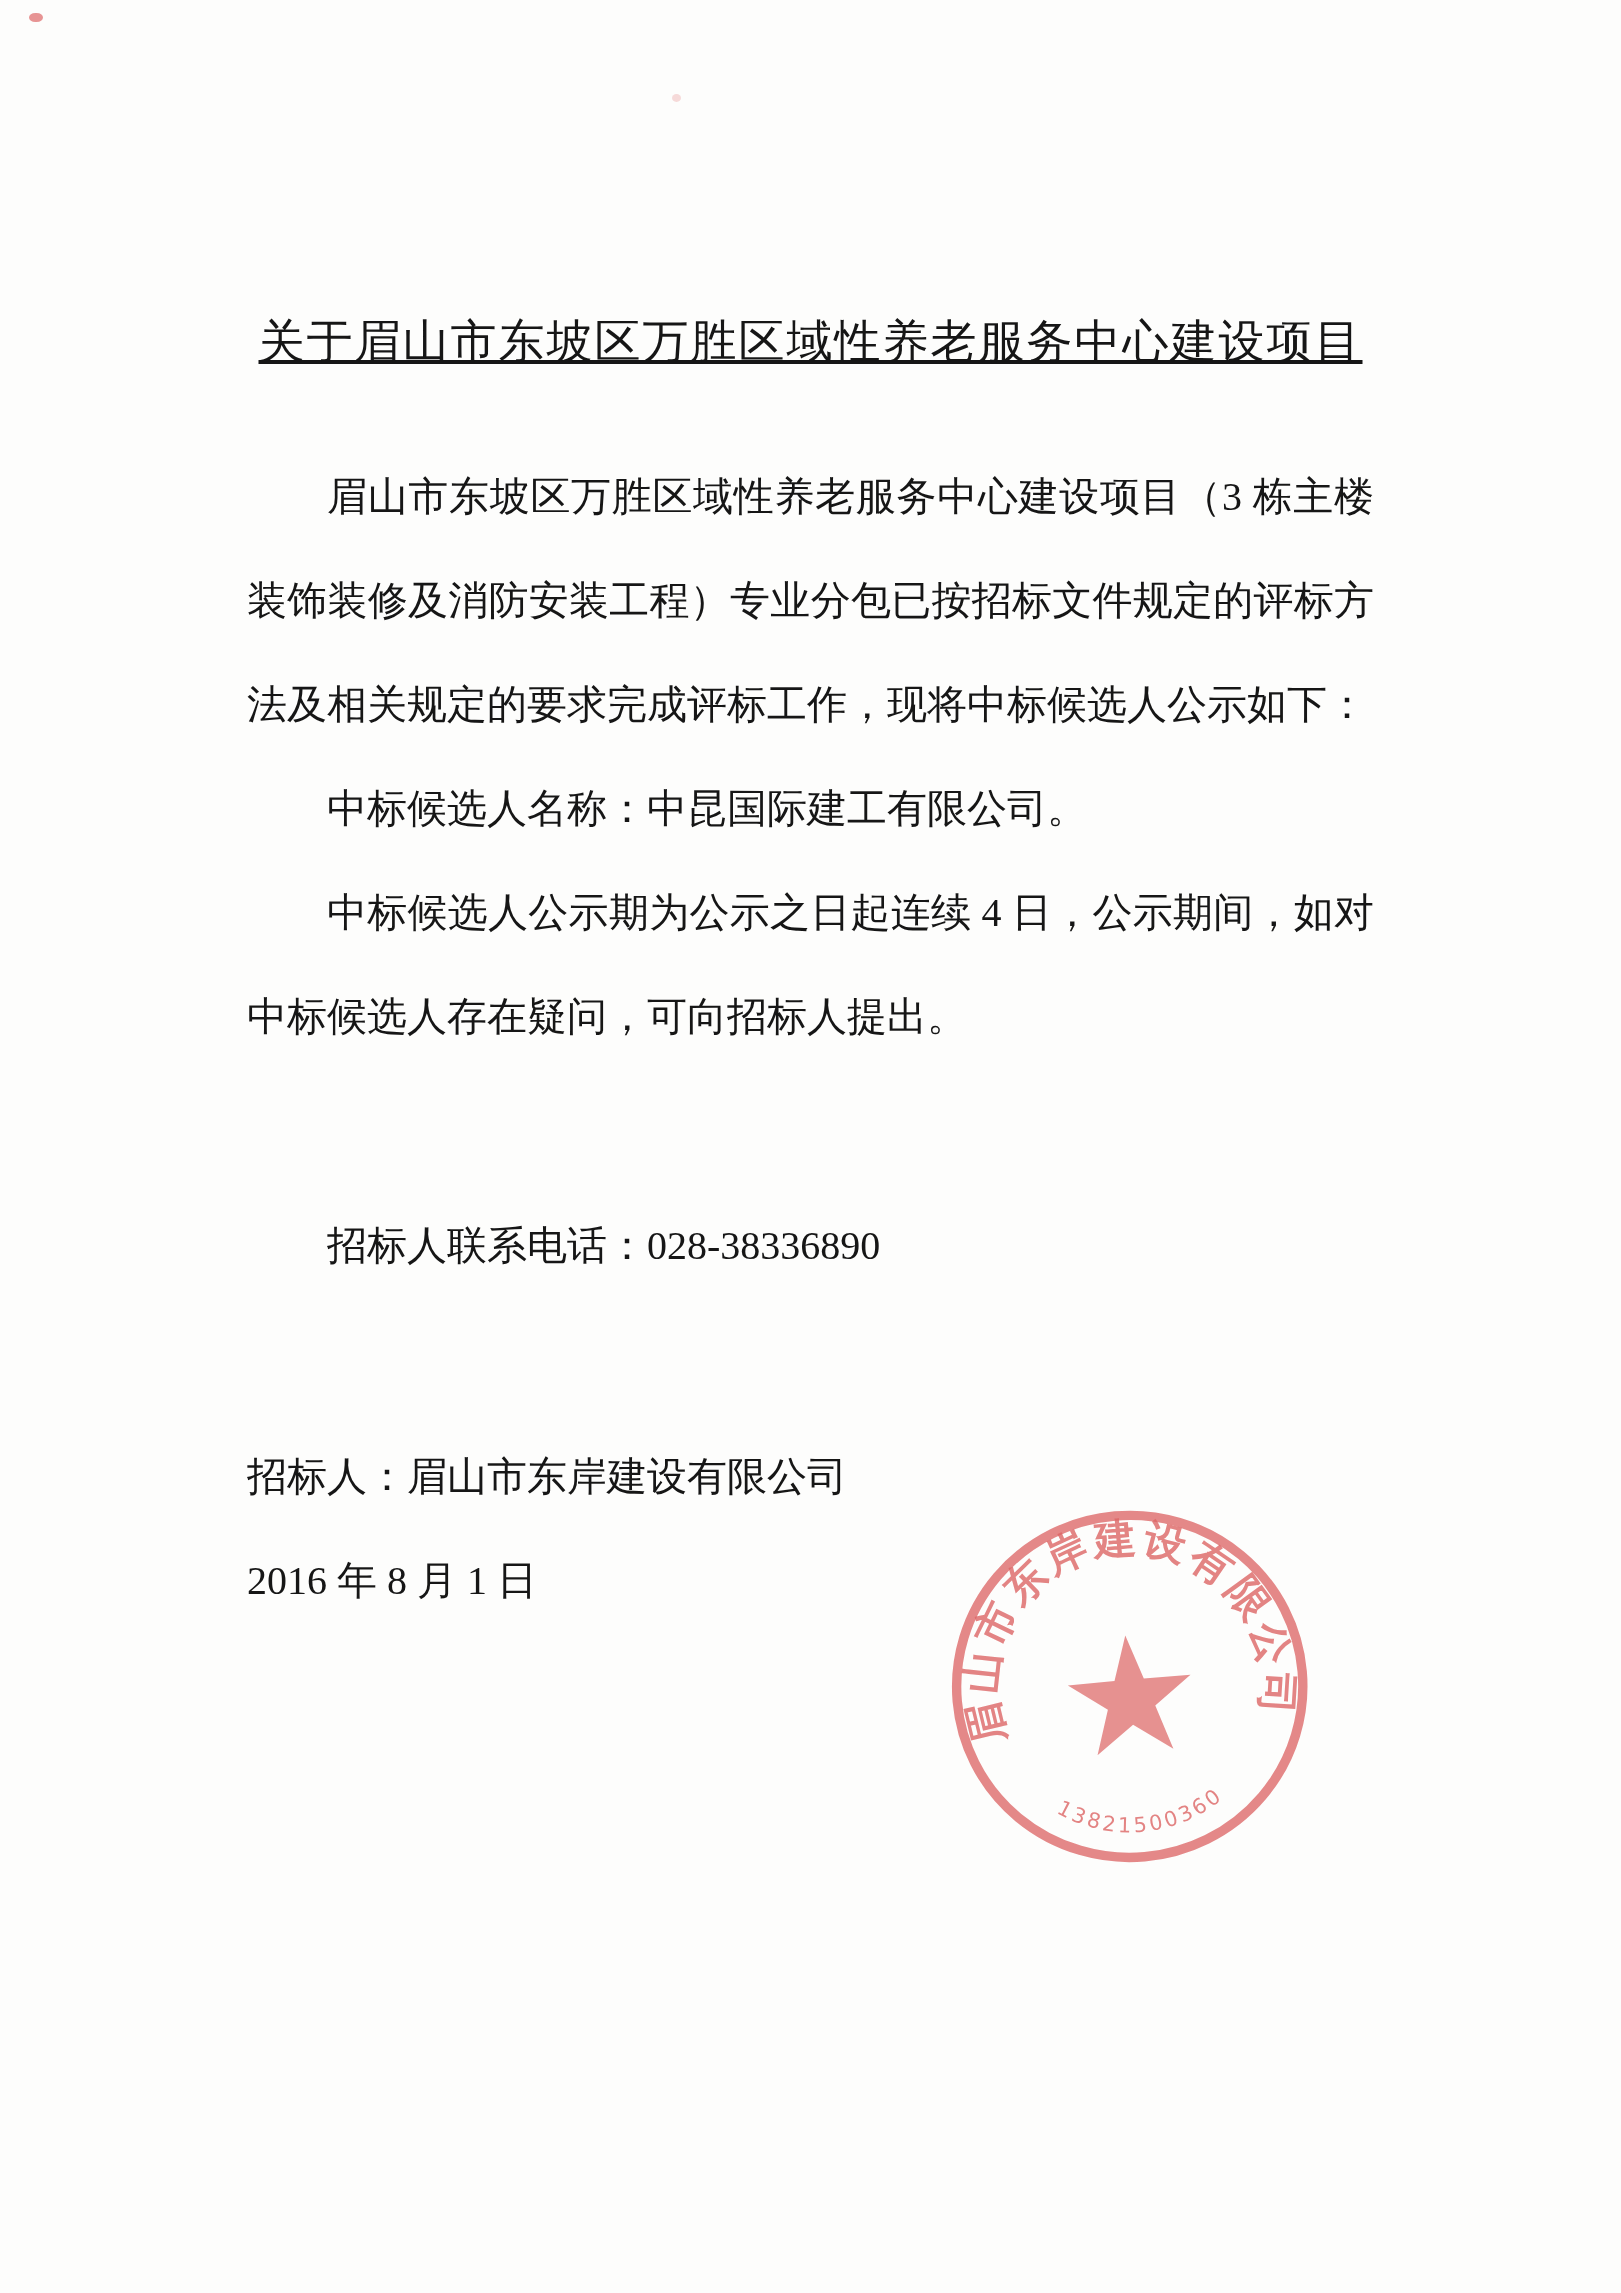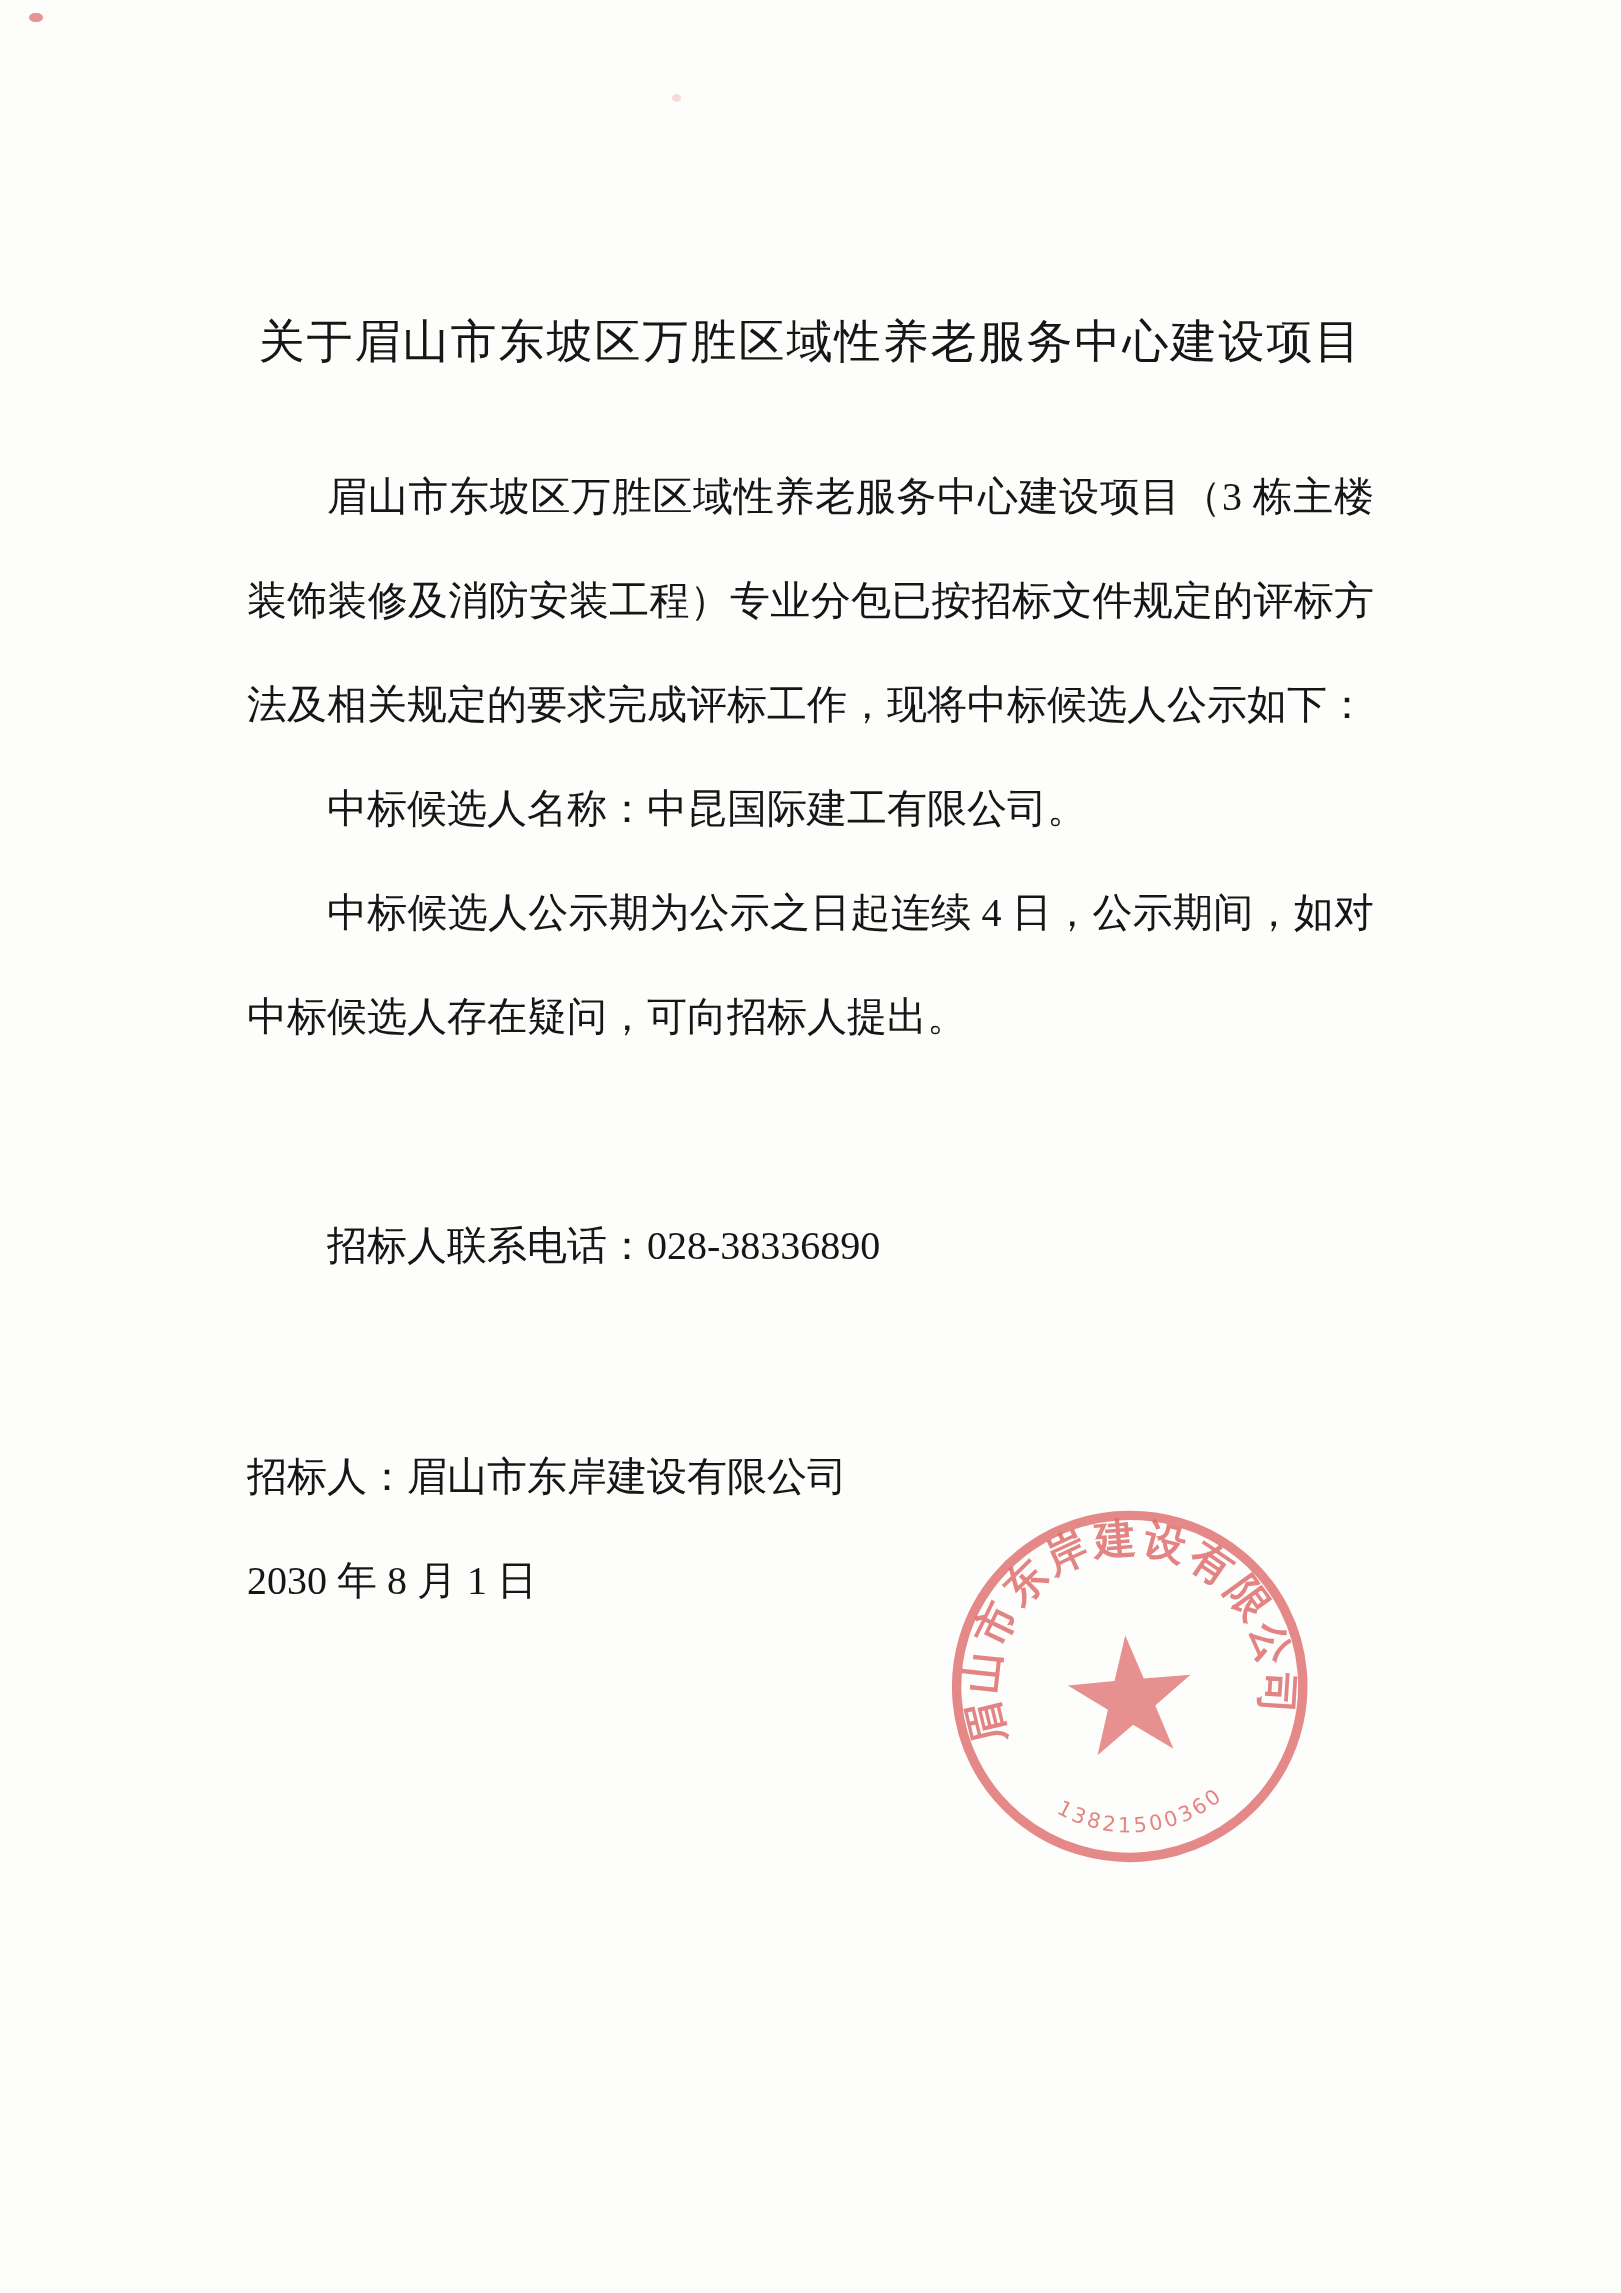--- a/index.html
+++ b/index.html
@@ -5,21 +5,21 @@
   html,body { margin:0; padding:0; background:#ffffff; }
   .page {
     position:relative;
     width:1621px; height:2294px;
     background:#fdfdfc;
     overflow:hidden;
     font-family:"Liberation Serif","DejaVu Serif",serif;
     color:#161616;
   }
   .content { padding:294px 247px 0 247px; }
-  .doc-title { text-align:center; font-size:46px; line-height:96px; font-weight:400; letter-spacing:2px; }
+  .doc-title { text-align:center; font-size:46px; line-height:96px; font-weight:400; letter-spacing:2px;text-decoration:underline; }
   .doc-title .t-line { white-space:nowrap; }
   .body-text { font-size:40px; line-height:104px; }
   .para { margin:0; text-indent:2em; text-align:justify; }
   .para-first { margin-top:55px; }
   .contact-line { margin-top:125px; text-indent:2em; }
   .sig-block { margin-top:127px; text-align:left; }
   .sig-line { white-space:nowrap; }
   .sig-date { white-space:nowrap; padding-right:71px; }
   .seal {
     position:absolute; left:941px; top:1507px;
@@ -47,21 +47,21 @@
 
     <div class="body-text">
       <p class="para para-first">眉山市东坡区万胜区域性养老服务中心建设项目（3 栋主楼装饰装修及消防安装工程）专业分包已按招标文件规定的评标方法及相关规定的要求完成评标工作，现将中标候选人公示如下：</p>
       <p class="para">中标候选人名称：中昆国际建工有限公司。</p>
       <p class="para">中标候选人公示期为公示之日起连续 4 日，公示期间，如对中标候选人存在疑问，可向招标人提出。</p>
 
       <p class="para contact-line">招标人联系电话：028-38336890</p>
 
       <div class="sig-block">
         <div class="sig-line">招标人：眉山市东岸建设有限公司</div>
-        <div class="sig-date">2030 年 8 月 1 日</div>
+        <div class="sig-date">2016 年 8 月 1 日</div>
       </div>
     </div>
 
   </div>
 
   <svg class="seal" viewBox="0 0 360 350">
     <defs>
       <path id="seal-top-arc" d="M 58.3,211.6 A 128,128 0 1 1 301.7,211.6" fill="none"></path>
       <path id="seal-bottom-arc" d="M 99.7,286.7 A 140,140 0 0 0 260.3,286.7" fill="none"></path>
     </defs>

